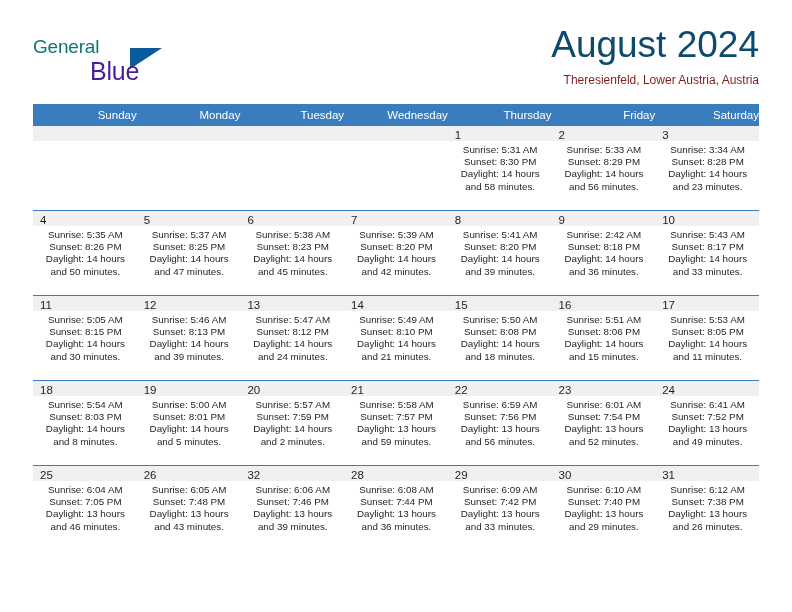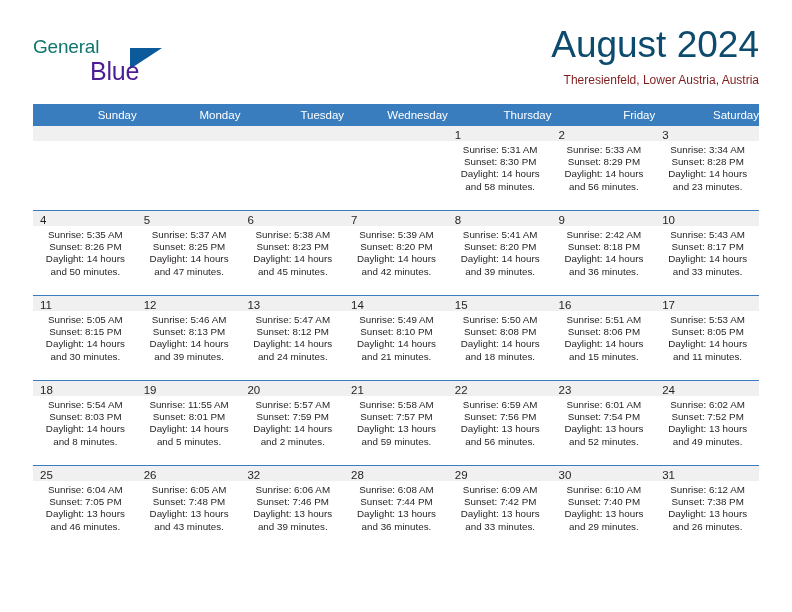--- a/index.html
+++ b/index.html
@@ -350,21 +350,21 @@
             <div class="cell-body">
               <div>Sunrise: 5:54 AM</div>
               <div>Sunset: 8:03 PM</div>
               <div>Daylight: 14 hours</div>
               <div>and 8 minutes.</div>
             </div>
           </td>
           <td>
             <div class="daynum-strip">19</div>
             <div class="cell-body">
-              <div>Sunrise: 11:55 AM</div>
+              <div>Sunrise: 5:00 AM</div>
               <div>Sunset: 8:01 PM</div>
               <div>Daylight: 14 hours</div>
               <div>and 5 minutes.</div>
             </div>
           </td>
           <td>
             <div class="daynum-strip">20</div>
             <div class="cell-body">
               <div>Sunrise: 5:57 AM</div>
               <div>Sunset: 7:59 PM</div>
@@ -395,21 +395,21 @@
             <div class="cell-body">
               <div>Sunrise: 6:01 AM</div>
               <div>Sunset: 7:54 PM</div>
               <div>Daylight: 13 hours</div>
               <div>and 52 minutes.</div>
             </div>
           </td>
           <td>
             <div class="daynum-strip">24</div>
             <div class="cell-body">
-              <div>Sunrise: 6:02 AM</div>
+              <div>Sunrise: 6:41 AM</div>
               <div>Sunset: 7:52 PM</div>
               <div>Daylight: 13 hours</div>
               <div>and 49 minutes.</div>
             </div>
           </td>
         </tr>
         <tr class="week-row">
           <td>
             <div class="daynum-strip">25</div>
             <div class="cell-body">

